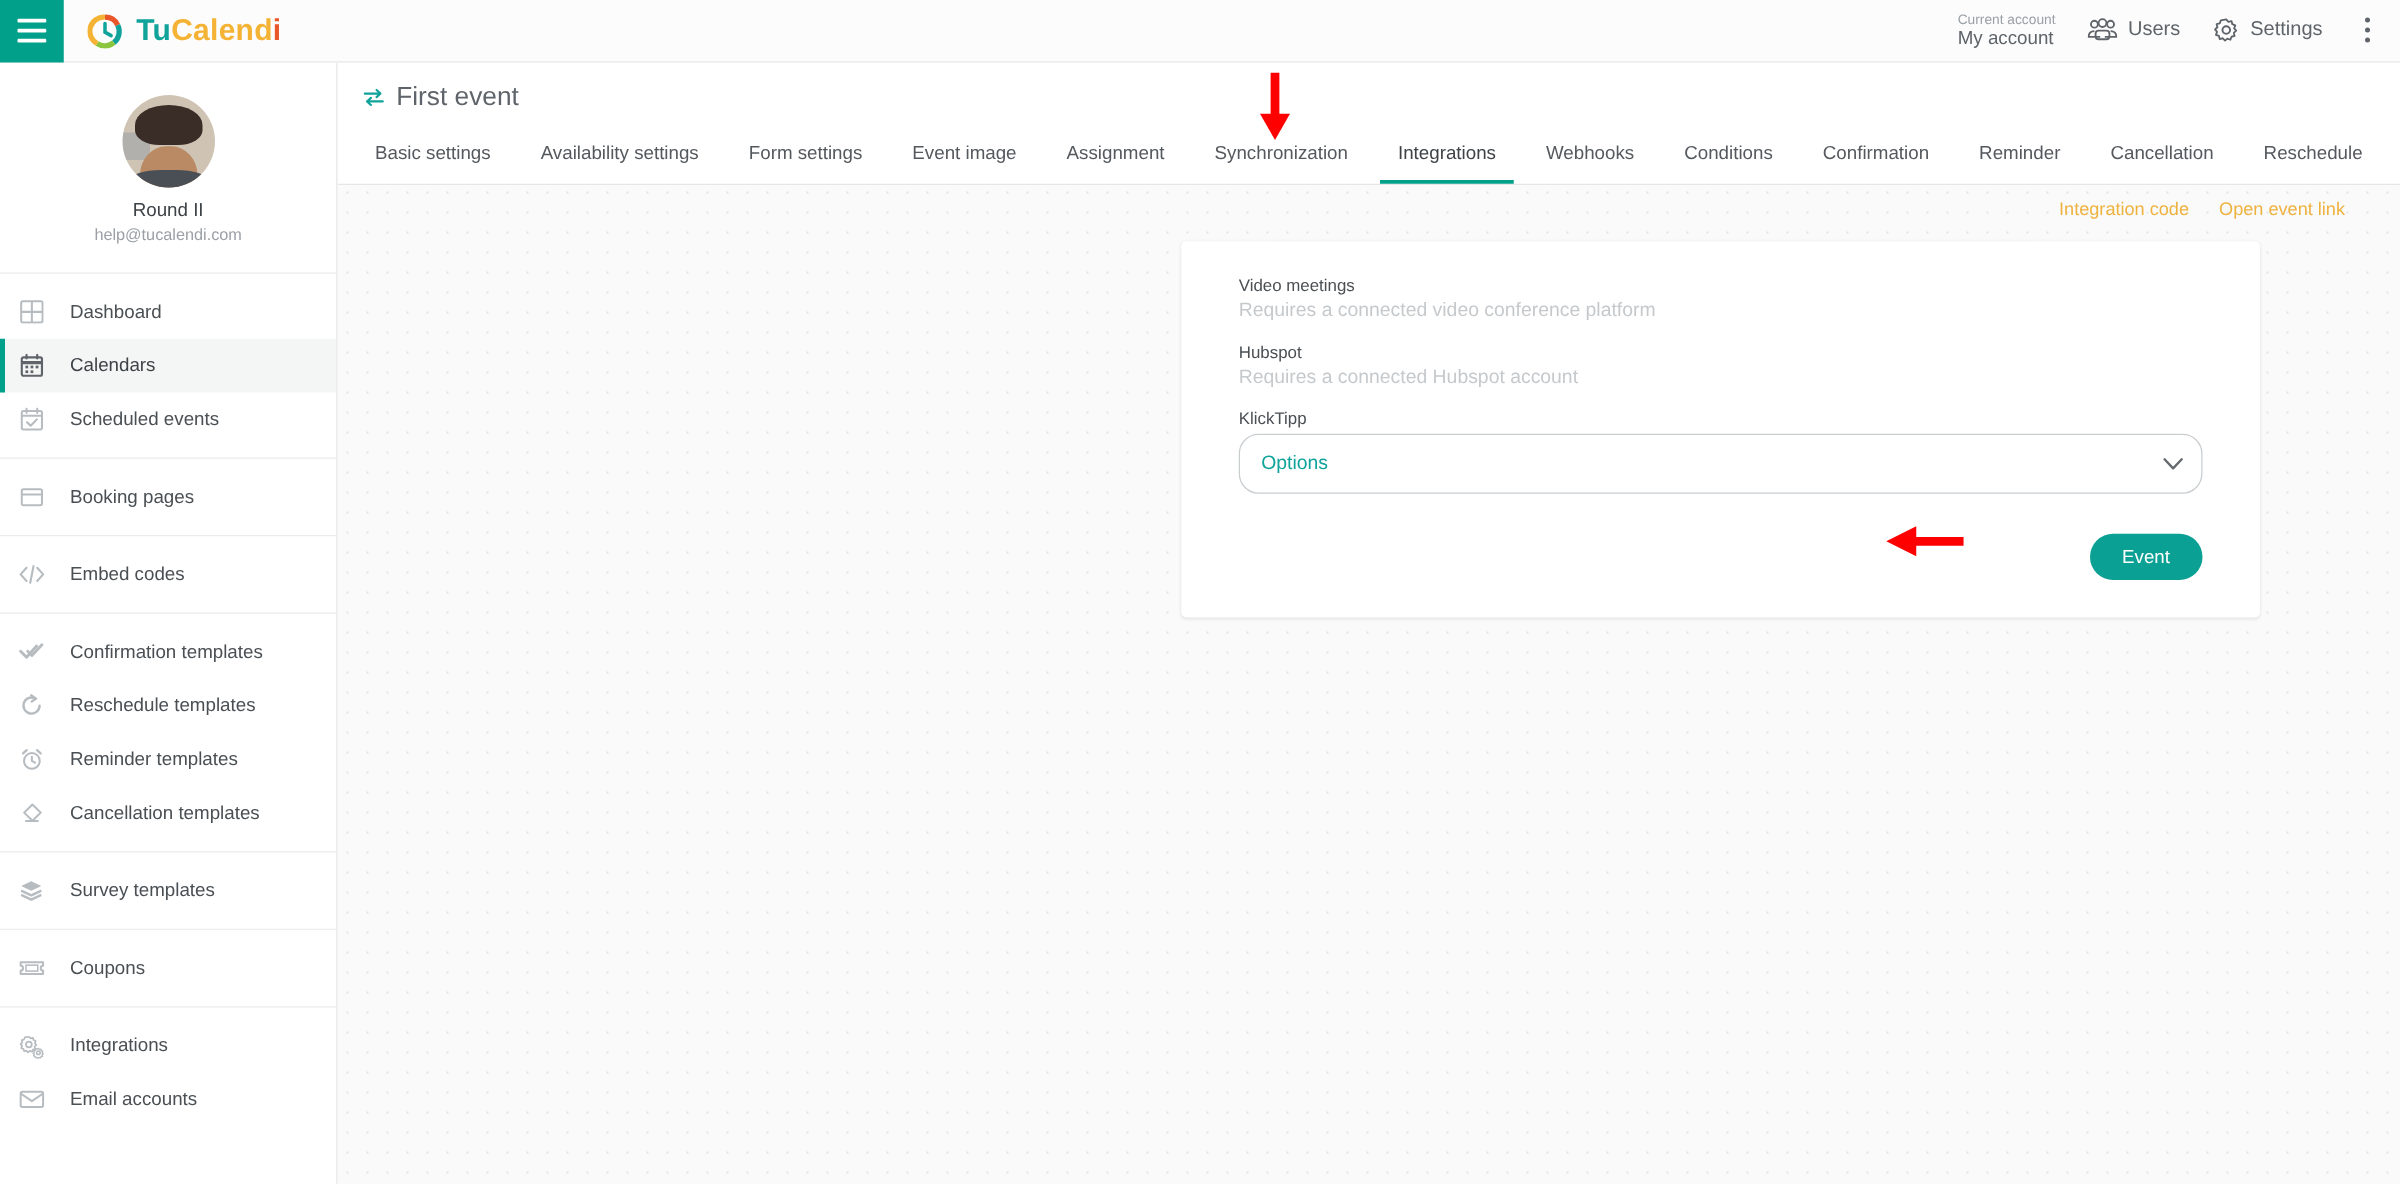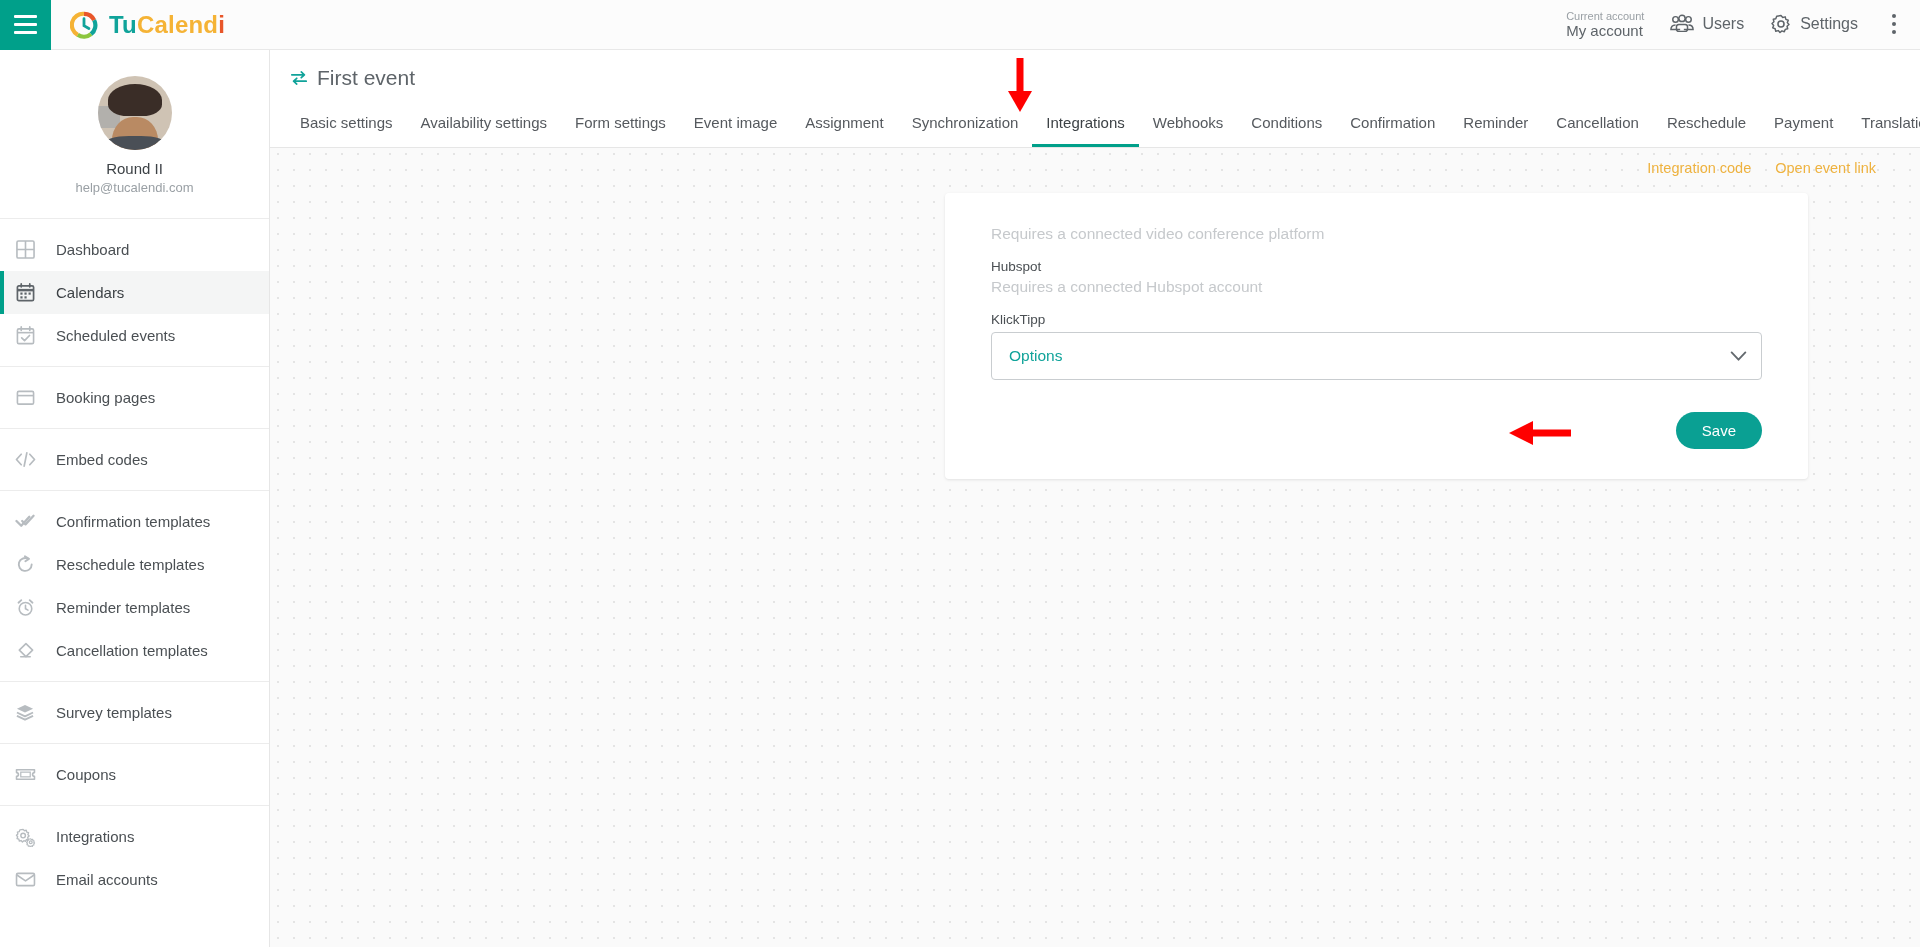--- a/index.html
+++ b/index.html
@@ -133,21 +133,21 @@
   .page-head {
     background: #ffffff; padding: 16px 0 0 0;
     border-bottom: 1px solid #e6e6e6;
   }
   .page-title {
     display: flex; align-items: center; gap: 9px;
     font-size: 21px; color: #5e6469; font-weight: normal;
     padding-left: 20px; margin-bottom: 17px;
   }
   .swap-ic { color: #10a39a; display: flex; align-items: center; }
-  .tabs { display: flex; align-items: center; padding-left: 16px; gap: 0; }
+  .tabs { display: flex; align-items: center; padding-left: 16px; gap: 12px; }
   .tab {
     font-size: 15px; color: #55595e;
     padding: 7px 14px 13px; cursor: pointer;
     border-bottom: 3px solid transparent;
     white-space: nowrap;
   }
   .tab.active { border-bottom-color: #00a08a; color: #3d4246; }
 
   .toollinks {
     display: flex; justify-content: flex-end; gap: 24px;
@@ -161,21 +161,21 @@
     border-radius: 4px;
     box-shadow: 0 1px 3px rgba(0,0,0,.10);
     padding: 22px 10px 30px;
   }
   .int-row { padding: 6px 0 10px; }
   .int-name { font-size: 13.5px; color: #4a4f53; }
   .int-desc { font-size: 15.5px; color: #c6c9cc; margin-top: 4px; }
   .field-label { font-size: 13.5px; color: #4a4f53; margin: 6px 0 5px; }
   .select-box {
     display: flex; align-items: center;
-    height: 48px; border: 1px solid #c9cdd0; border-radius: 4px;
+    height: 48px; border: 1px solid #c9cdd0; border-radius: 16px;
     padding: 0 14px 0 17px; background: #fff; cursor: pointer;
   }
   .select-val { font-size: 15.5px; color: #10a39a; }
   .chev { margin-left: auto; color: #63696e; display: flex; }
   .card-inner { padding: 0 36px; }
   .save-row { display: flex; justify-content: flex-end; padding: 32px 36px 0 0; }
   .save-btn {
     background: #0aa093; color: #fff; border: none;
     font-size: 15px; font-family: inherit;
     padding: 10px 26px; border-radius: 20px; cursor: pointer;
@@ -475,20 +475,21 @@
 
   <div class="toollinks">
     <a>Integration code</a>
     <a>Open event link</a>
   </div>
 
   <div class="card">
     <div class="card-inner">
 
       <div class="int-row">
+        <div class="int-name">Video meetings</div>
         <div class="int-desc">Requires a connected video conference platform</div>
       </div>
 
       <div class="int-row">
         <div class="int-name">Hubspot</div>
         <div class="int-desc">Requires a connected Hubspot account</div>
       </div>
 
 
       <div>
@@ -499,21 +500,21 @@
             <svg width="17" height="11" viewBox="0 0 18 12">
                 <path d="M1.5 1.5 L9 9.5 L16.5 1.5" stroke="currentColor" stroke-width="2" fill="none" stroke-linecap="round" stroke-linejoin="round"></path>
               </svg>
           </span>
         </div>
       </div>
 
     </div>
 
     <div class="save-row">
-      <button class="save-btn">Save</button>
+      <button class="save-btn">Event</button>
     </div>
   </div>
 </div>
 
 <div class="ann arrow-down">
   <svg width="30" height="56" viewBox="0 0 30 56">
     <path d="M15 0 V38" stroke="#ff0000" stroke-width="7" fill="none"></path>
     <path d="M15 54 L3 33 L27 33 Z" fill="#ff0000"></path>
   </svg>
 </div>

